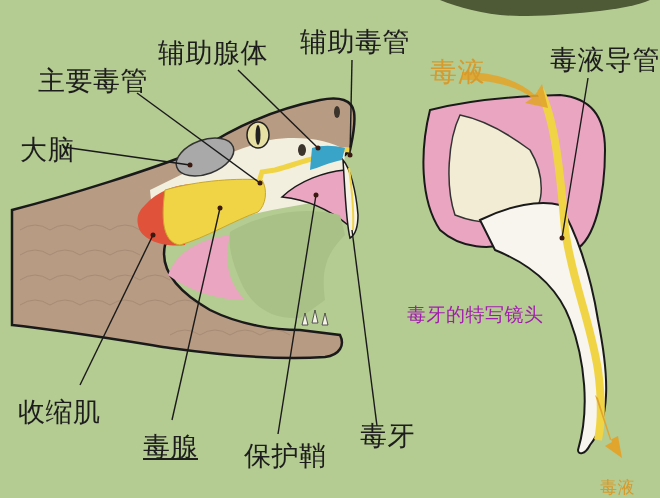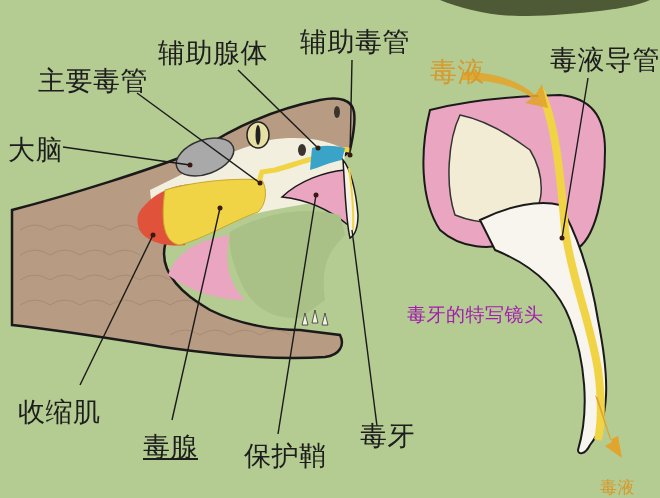--- a/index.html
+++ b/index.html
@@ -87,21 +87,21 @@
       <circle cx="153" cy="235" r="2.5"></circle>
       <circle cx="220" cy="208" r="2.5"></circle>
       <circle cx="316" cy="195" r="2.5"></circle>
       <circle cx="562" cy="238" r="2.5"></circle>
     </g>
   </svg>
 
   <div class="lbl" style="left:158px;top:35px;">辅助腺体</div>
   <div class="lbl" style="left:300px;top:24px;">辅助毒管</div>
   <div class="lbl" style="left:38px;top:63px;">主要毒管</div>
-  <div class="lbl" style="left:8px;top:132px;">大脑</div>
+  <div class="lbl" style="left:20px;top:132px;">大脑</div>
   <div class="lbl" style="left:18px;top:394px;font-family:Liberation Serif, serif;">收缩肌</div>
   <div class="lbl" style="left:143px;top:429px;text-decoration:underline;">毒腺</div>
   <div class="lbl" style="left:244px;top:438px;">保护鞘</div>
   <div class="lbl" style="left:360px;top:418px;">毒牙</div>
 
   <div class="lbl orange" style="left:430px;top:42px;">毒液</div>
   <div class="lbl" style="left:550px;top:42px;">毒液导管</div>
   <div class="lbl dark-green" style="left:407px;top:302px;font-size:19px;">毒牙的特写镜头</div>
   <div class="lbl orange" style="left:600px;top:464px;font-size:17px;">毒液</div>
 </div>

